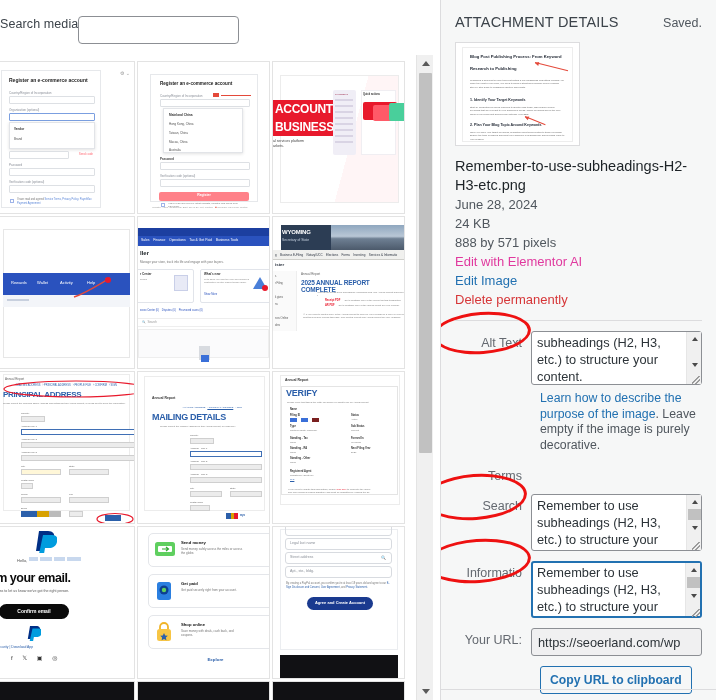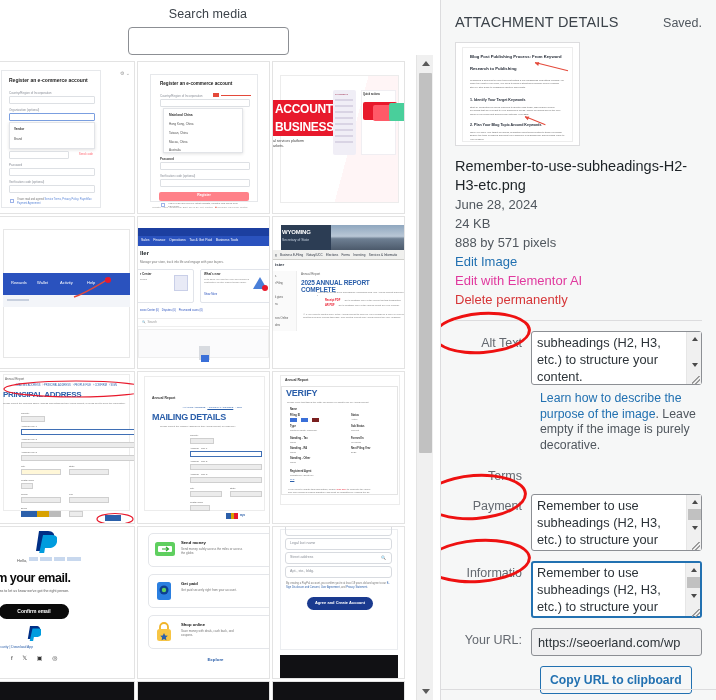--- a/index.html
+++ b/index.html
@@ -15,22 +15,22 @@
 
   
   #media-pane {
     position: relative;
     width: 440px; height: 700px;
     background: #fff;
     flex: 0 0 440px;
   }
   #search-row {
     position: absolute; left: 0; top: 0; width: 416px; height: 58px;
-    display: flex; flex-direction: column; align-items: center;
-    justify-content: flex-start; padding-top: 6px;
+    display: flex; flex-direction: row; 
+    justify-content: flex-start; padding-top: 16px;
   }
   #search-label {
     font-size: 12.5px; color: #3c434a; line-height: 16px;
     margin-bottom: 5px; letter-spacing: .1px;
   }
   #search-input {
     width: 161px; height: 28px;
     border: 1px solid #8c8f94; border-radius: 4px;
     background: #fff; outline: none;
     font-family: "Liberation Sans", sans-serif; font-size: 12px;
@@ -633,22 +633,22 @@
         <div class="arrowRed" style="left:72px;top:14px;width:34px;transform:rotate(14deg);"></div>
         <div class="arrowRed" style="left:62px;top:68px;width:22px;transform:rotate(22deg);"></div>
       </div>
     </div>
 
     <div id="filename">Remember-to-use-subheadings-H2-H3-etc.png</div>
     <div class="meta">June 28, 2024</div>
     <div class="meta">24 KB</div>
     <div class="meta">888 by 571 pixels</div>
 
+    <a class="metalink" id="link-elementor">Edit with Elementor AI</a>
     <a class="metalink" id="link-edit">Edit Image</a>
-    <a class="metalink" id="link-elementor">Edit with Elementor AI</a>
     <a class="metalink" id="link-delete">Delete permanently</a>
 
     <hr class="sep">
 
     
     <div class="frow">
       <div class="flabel">Alt Text</div>
       <div class="fctl">
         <textarea class="ta" style="">subheadings (H2, H3,
 etc.) to structure your
@@ -669,21 +669,21 @@
       <a>Learn how to describe the purpose of the image</a><span>. Leave empty if the image is purely decorative.</span>
     </div>
 
     
     <div class="frow">
       <div class="flabel">Terms</div>
     </div>
 
     
     <div class="frow">
-      <div class="flabel">Payment</div>
+      <div class="flabel">Search</div>
       <div class="fctl">
         <textarea class="ta" style="height: 57px;">Remember to use
 subheadings (H2, H3,
 etc.) to structure your
 content.</textarea>
         <div class="tasb">
           <div class="ar u">
               <div class="tri2 up"></div>
             </div>
           <div class="th"></div>

